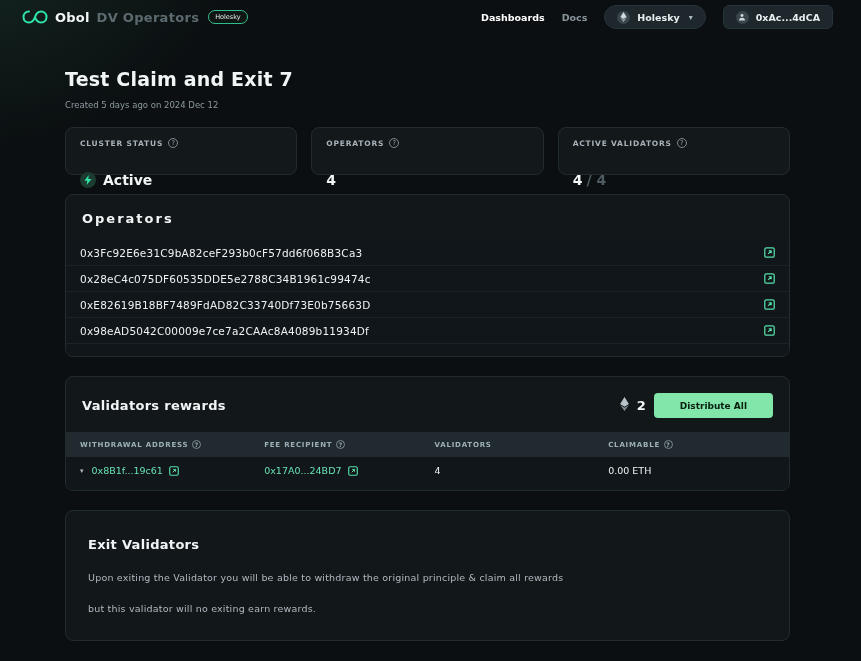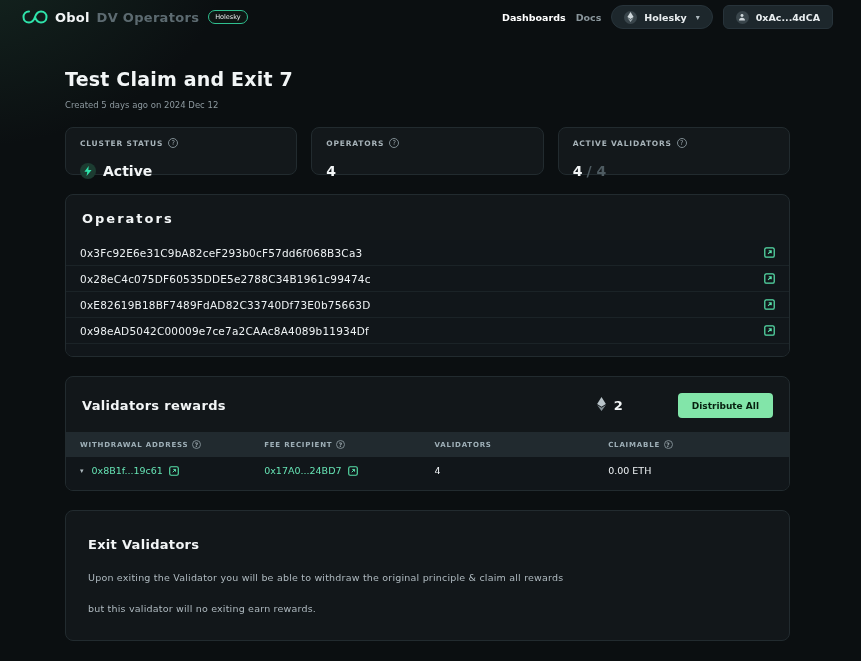--- a/index.html
+++ b/index.html
@@ -27,21 +27,21 @@
   .brand-product { font-size: 13px; font-weight: bold; color: #5c6a70; letter-spacing: 0.3px; }
   .network-chip {
     border: 1px solid #2fbf8f;
     border-radius: 9px;
     font-size: 6.5px;
     color: #e9eef0;
     padding: 2px 6px;
     margin-left: 2px;
     background: #0e1513;
   }
-  .topnav { display: flex; align-items: center; gap: 10px; }
+  .topnav { display: flex; align-items: center; gap: 17px; }
   .nav-link { font-size: 9.5px; cursor: pointer; }
   .nav-link.active { color: #ffffff; font-weight: bold; }
   .nav-link.muted { color: #8a969c; font-weight: bold; }
   .pill-btn {
     display: flex; align-items: center; gap: 7px;
     background: #1d272c;
     border: 1px solid #27333a;
     border-radius: 14px;
     height: 24px;
     padding: 0 12px;
@@ -77,21 +77,21 @@
   .card-label {
     font-size: 7.5px; font-weight: bold; letter-spacing: 0.8px;
     color: #a7b3b9; text-transform: uppercase;
   }
   .help-ic {
     width: 10px; height: 10px; border-radius: 50%;
     border: 1px solid #7d8a90; color: #9aa6ac;
     font-size: 6.5px; display: inline-flex; align-items: center; justify-content: center;
     flex: none;
   }
-  .card-value-row { display: flex; align-items: flex-start; gap: 7px; margin-top: 15px; }
+  .card-value-row { display: flex; align-items: flex-start; gap: 7px; margin-top: 24px; }
   .card-value { font-size: 14px; font-weight: bold; color: #f2f5f6; }
   .card-value-dim { font-size: 14px; font-weight: bold; color: #4e5b61; }
   .status-badge-ic {
     width: 16px; height: 16px; border-radius: 50%;
     background: #1c3c31;
     display: inline-flex; align-items: center; justify-content: center;
     flex: none;
   }
 
   
@@ -137,23 +137,22 @@
   
   .rewards-right { display: flex; align-items: center; gap: 8px; }
   .eth-count { font-size: 13px; font-weight: bold; color: #f2f5f6; }
   .green-btn {
     background: #82e5a9;
     color: #07200f;
     border: none;
     border-radius: 4px;
     font-size: 9px; font-weight: bold;
     font-family: inherit;
-    height: 25px; padding: 0 14px;
+    height: 25px; padding: 0 26px;
     cursor: pointer;
-    margin-left: 47px;
   }
   .grid4 { display: grid; grid-template-columns: 26.5% 24.5% 25% 24%; align-items: center; width: 100%; }
   .rw-row {
     height: 27px;
     padding: 0 14px;
     background: #11161a;
     display: flex; align-items: center;
   }
   .cell { font-size: 9.5px; color: #eef2f4; display: flex; align-items: center; gap: 6px; }
   .addr-link { color: #66e3b4; font-size: 9.5px; cursor: pointer; }

